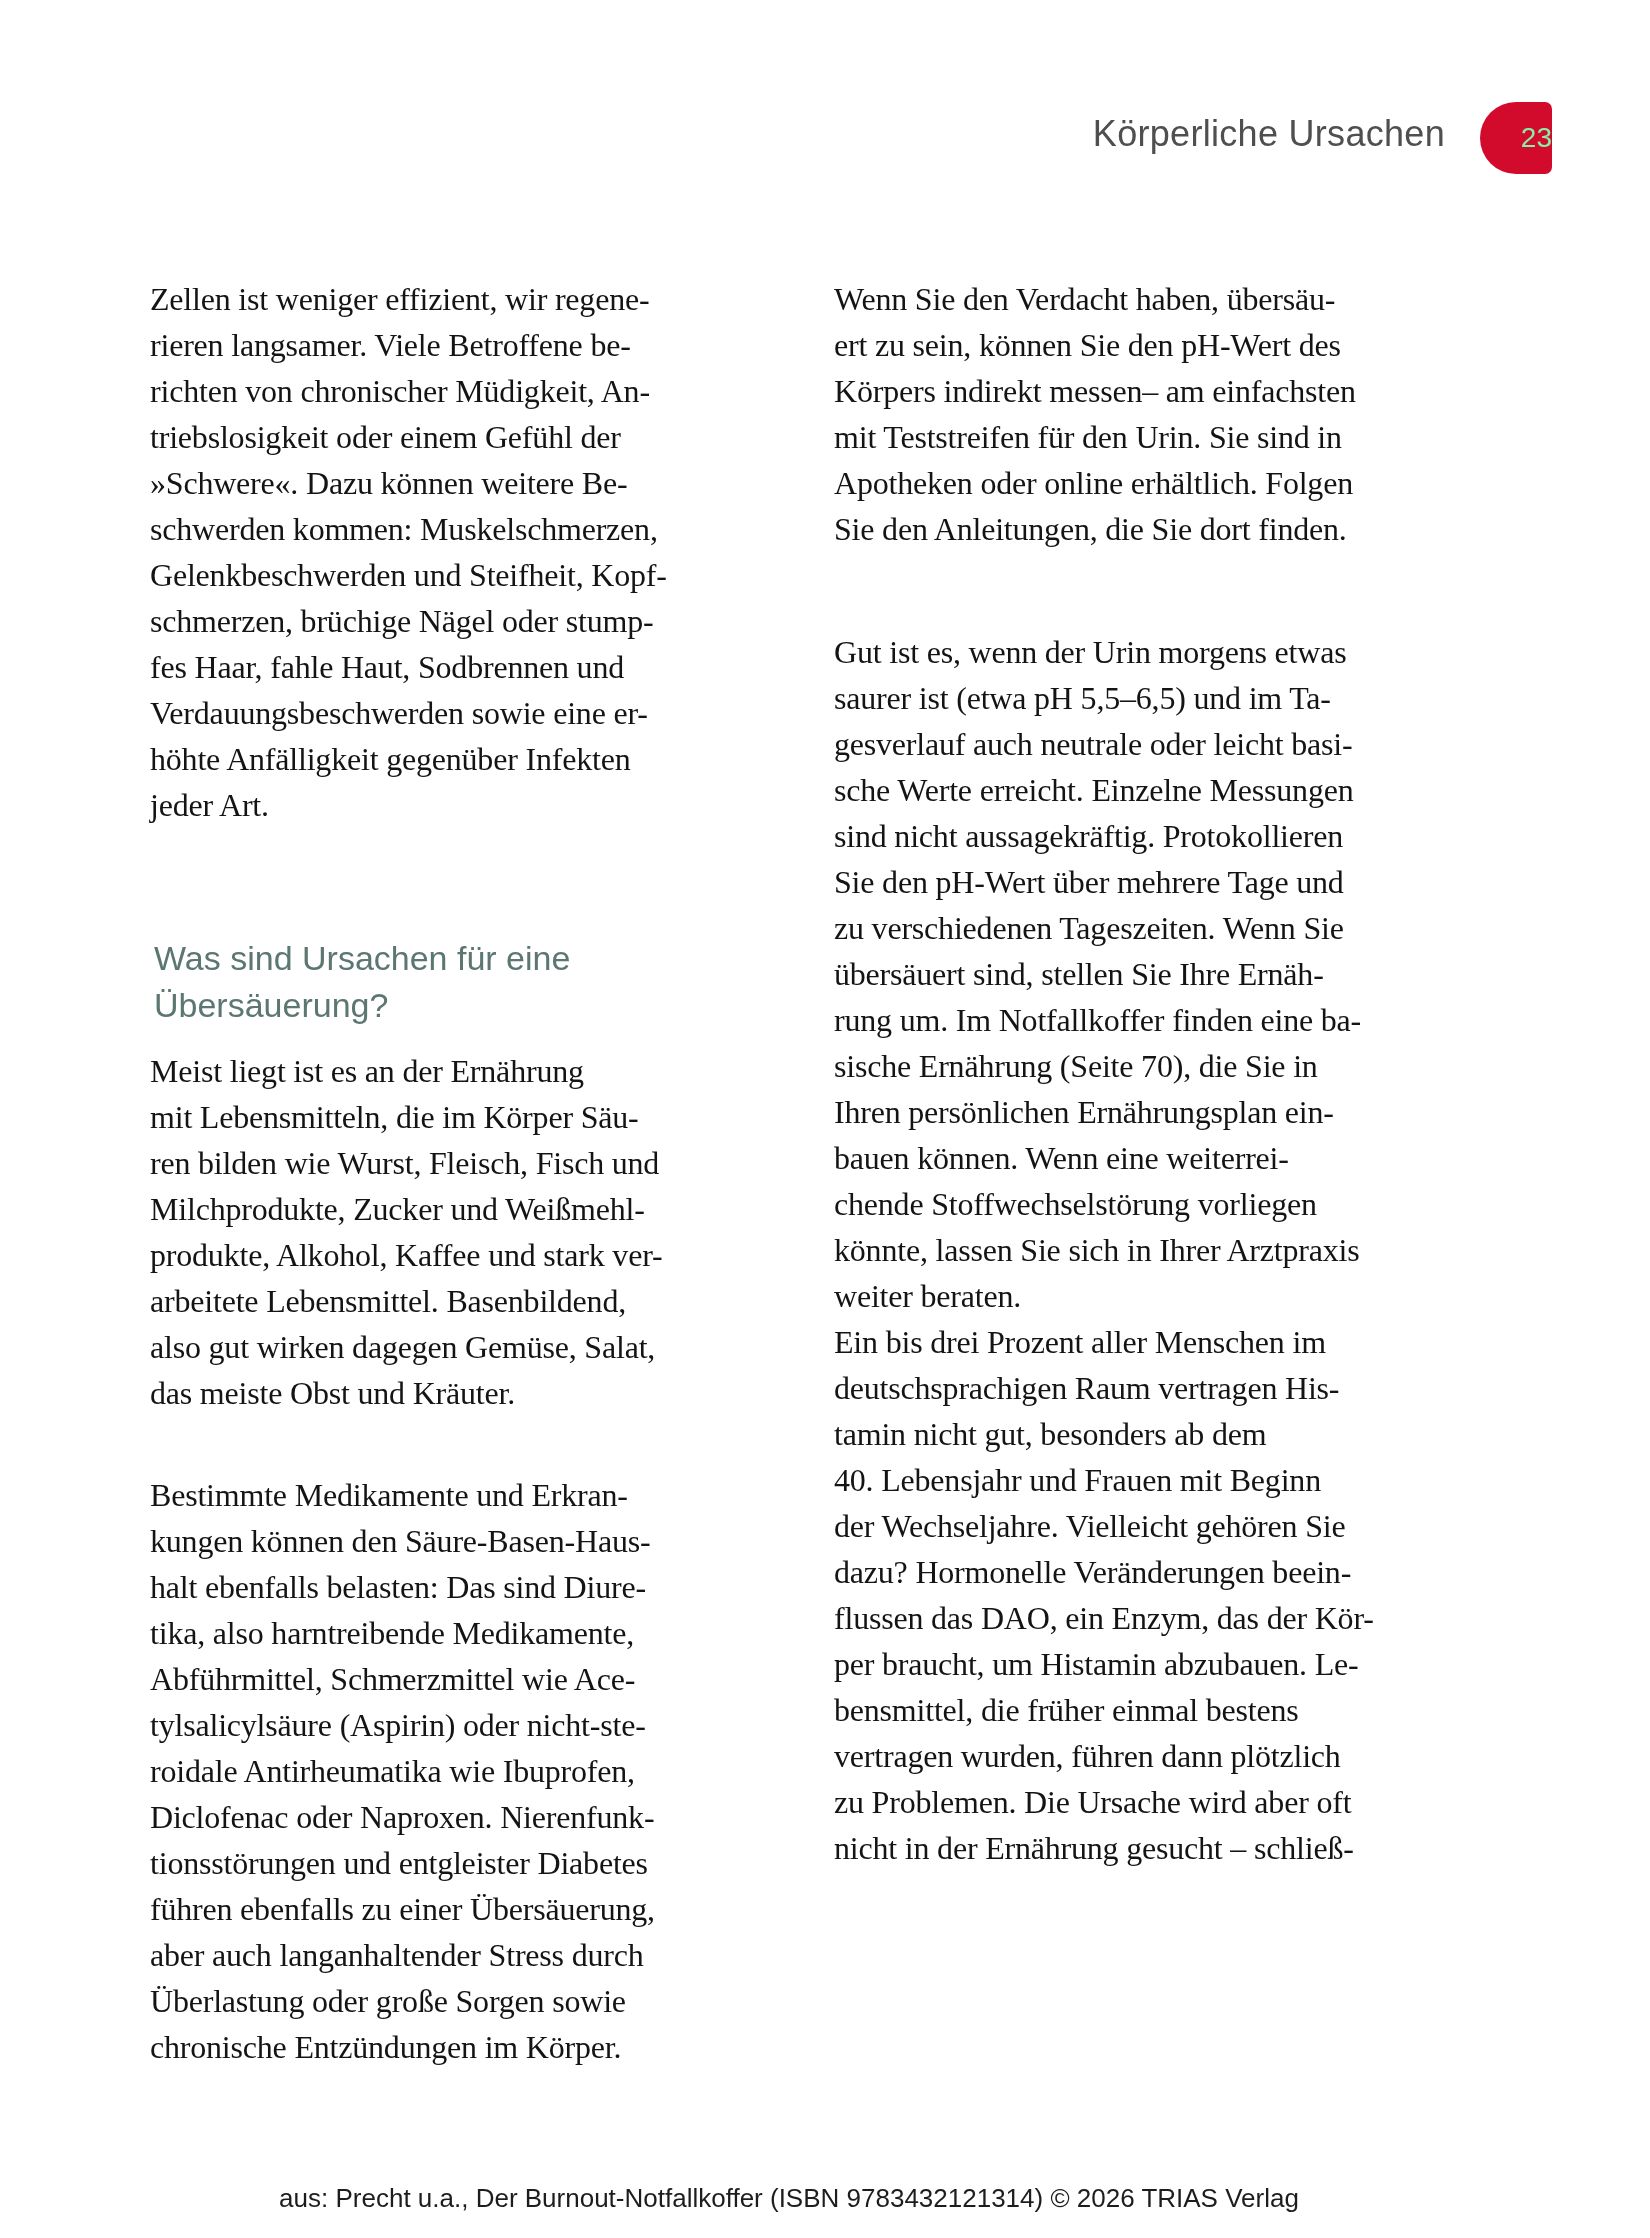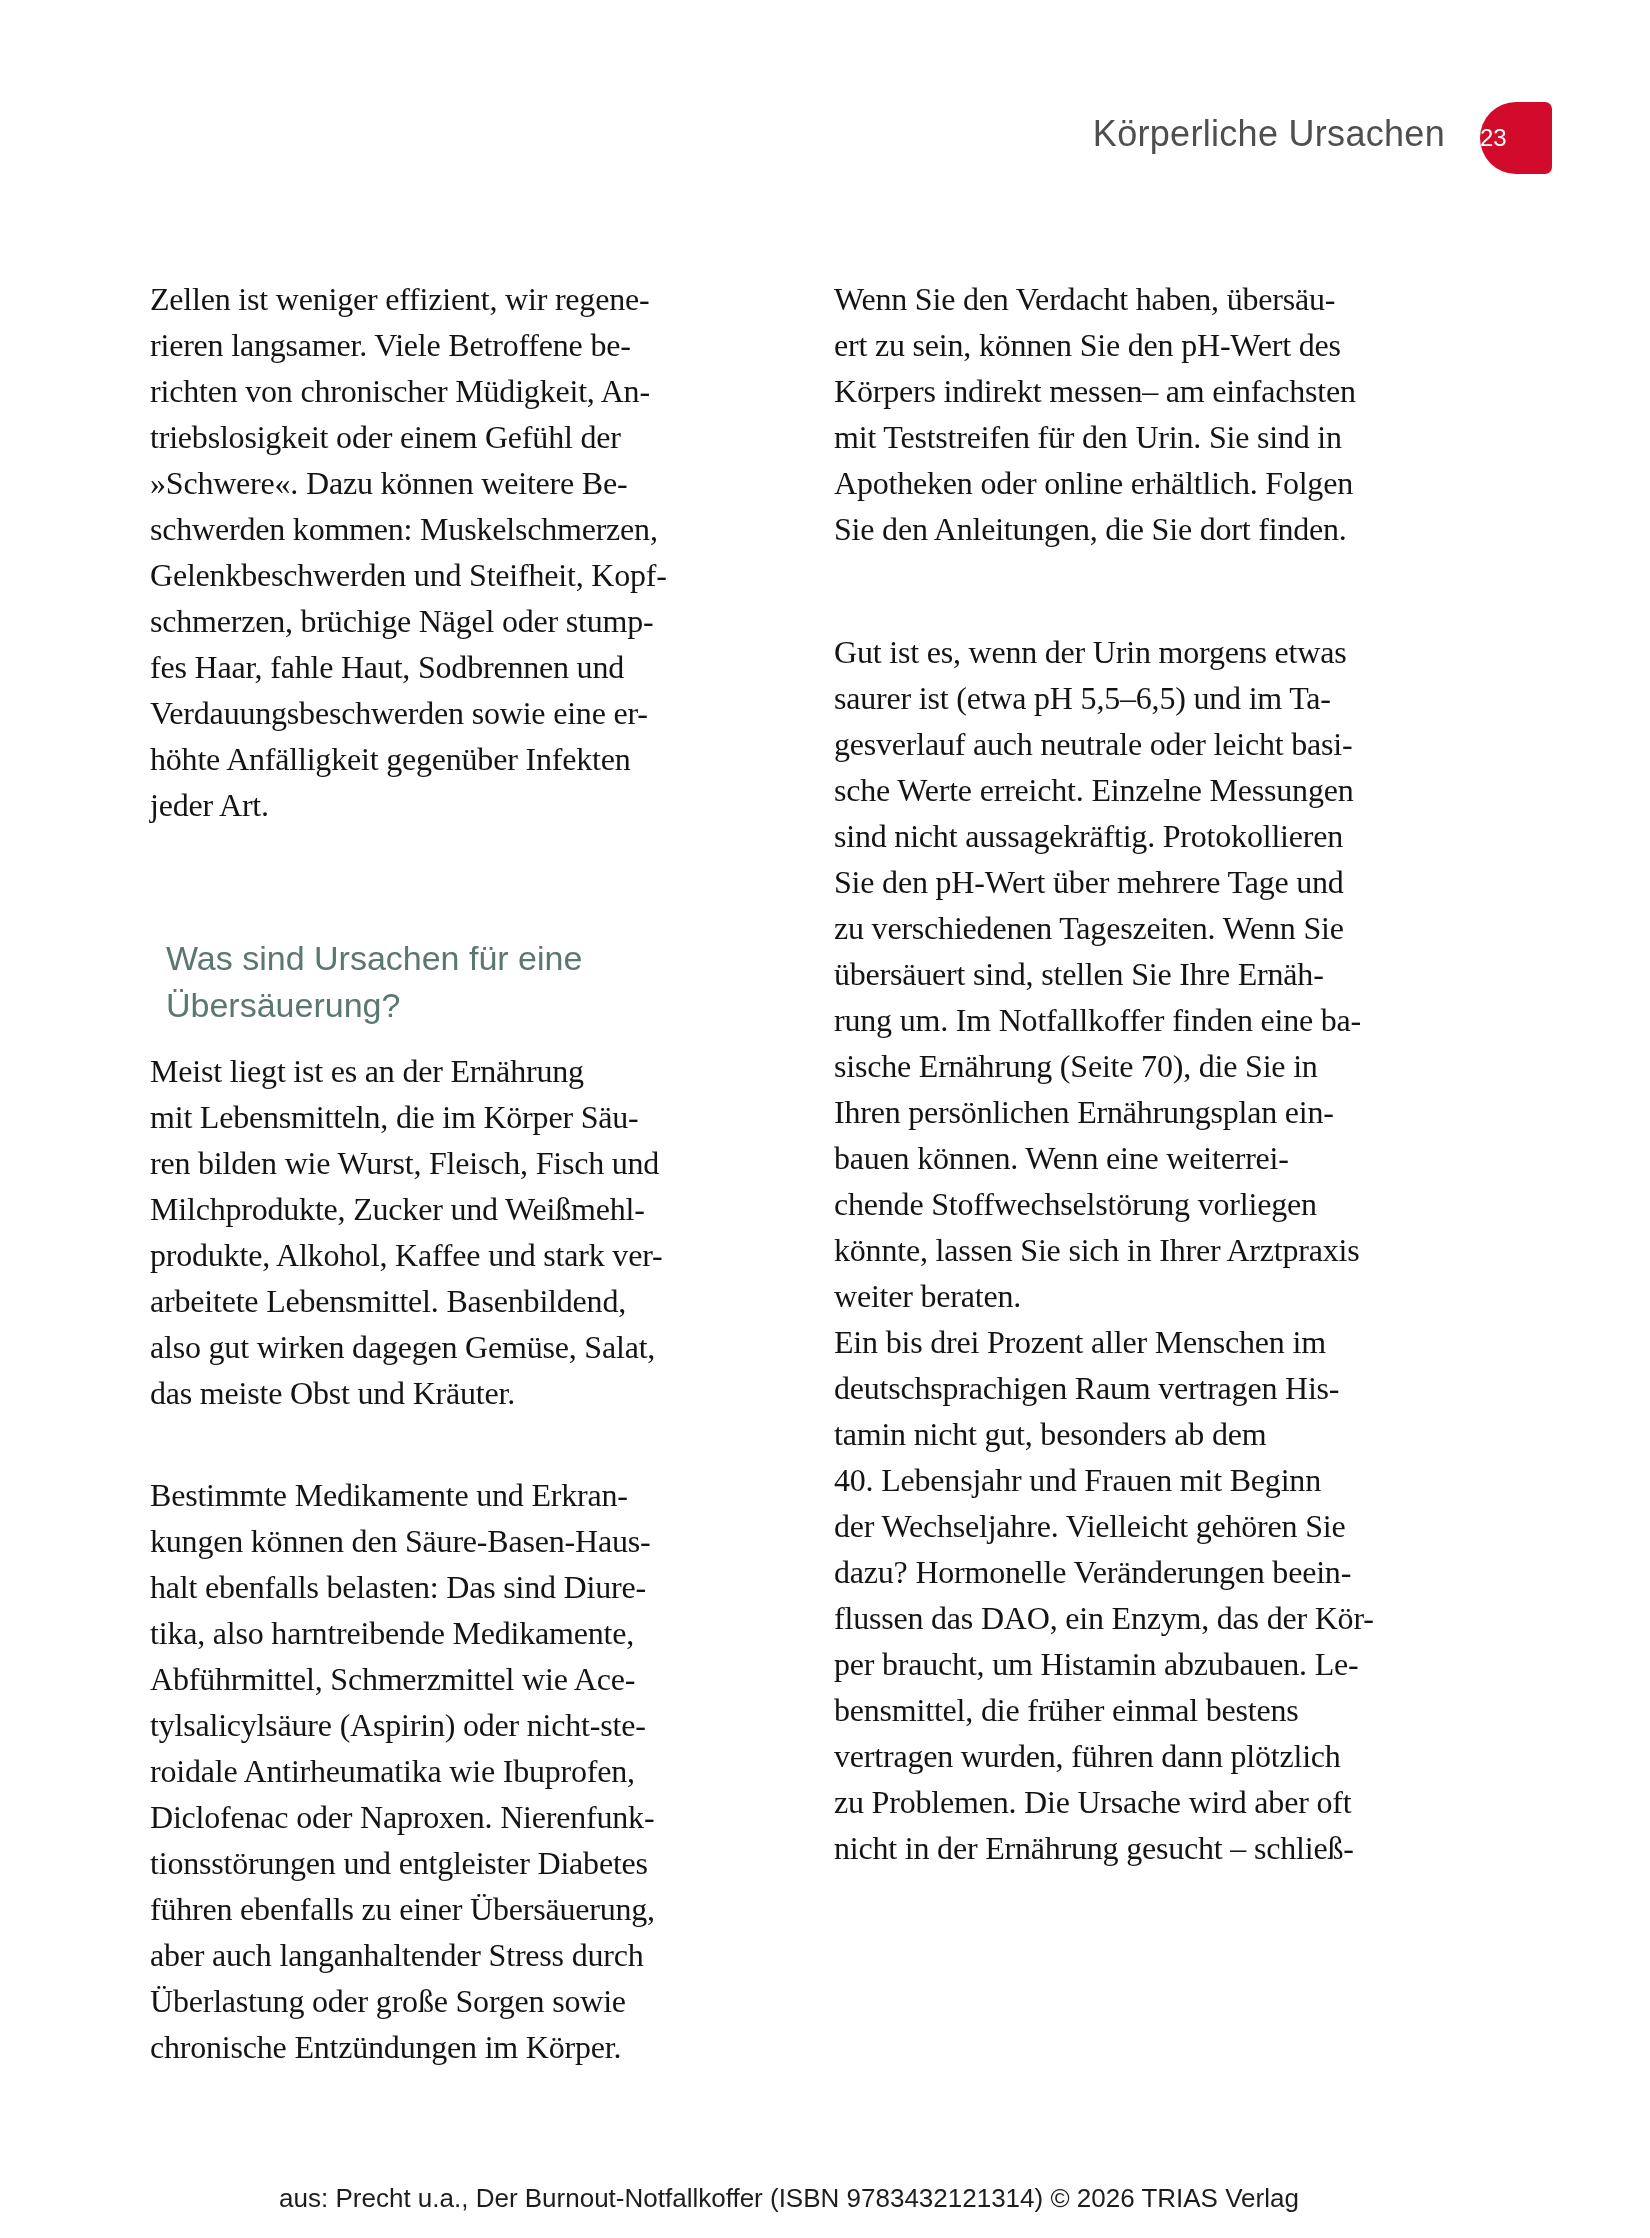--- a/index.html
+++ b/index.html
@@ -17,37 +17,37 @@
     font-family:"Liberation Sans","DejaVu Sans",sans-serif;
     font-size:36px;line-height:39px;
     color:#4f4f4f;letter-spacing:0.3px;
     white-space:nowrap;
   }
   .page-badge{
     position:absolute;top:102px;right:99px;
     width:72px;height:72px;
     background:#d20b2c;
     border-radius:36px 6.9px 6.9px 36px;
-    color:#ffffff;
+    color:#86efac;
     font-family:"Liberation Sans","DejaVu Sans",sans-serif;
-    font-size:24px;line-height:72px;
-    text-align:left;
+    font-size:28px;line-height:72px;
+    text-align:right;
   }
   
   .col{position:absolute;top:276px;}
   .col-left{left:150px;width:633px;}
   .col-right{left:834px;width:647px;}
   .para{
     margin:0;
     font-size:32px;line-height:46px;
     letter-spacing:-0.2px;
     white-space:pre-line;
   }
   .sub-heading{
-    margin:107px 0 19px 16px;
+    margin:107px 0 19px 4px;
     font-family:"Liberation Sans","DejaVu Sans",sans-serif;
     font-weight:400;
     font-size:34px;line-height:47px;
     color:#5c7672;
     white-space:pre-line;
   }
   .chapter-heading{
     margin:88px 0 59px 0;
     font-family:"Liberation Sans","DejaVu Sans",sans-serif;
     font-weight:400;

